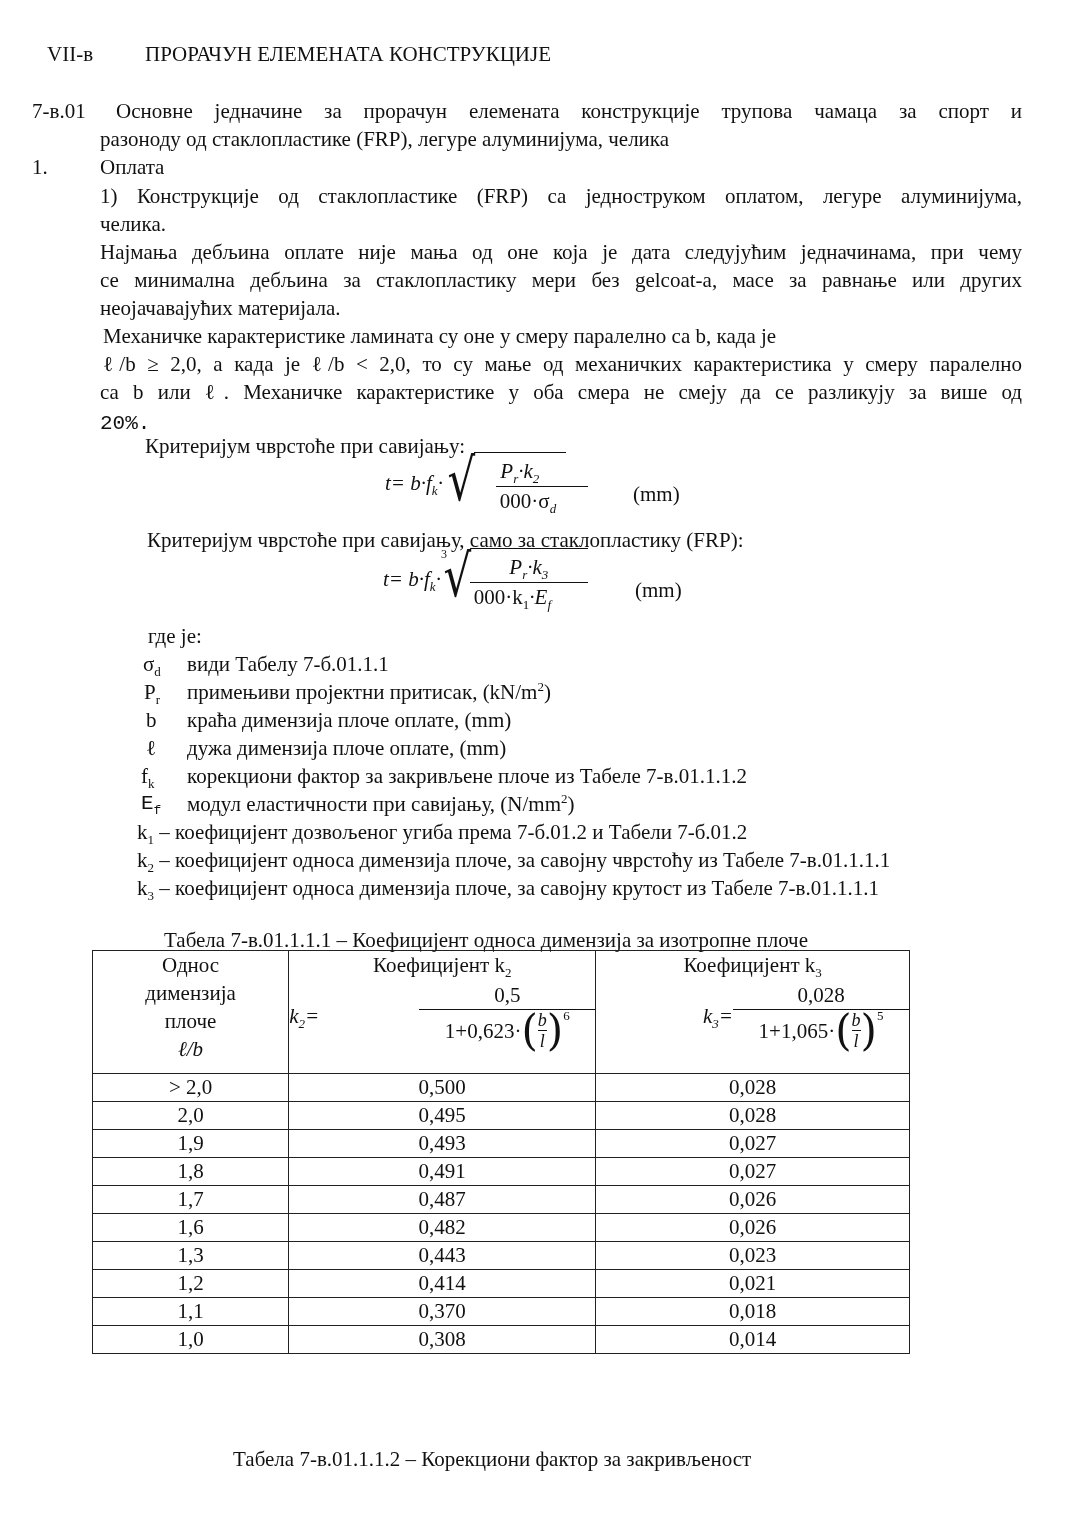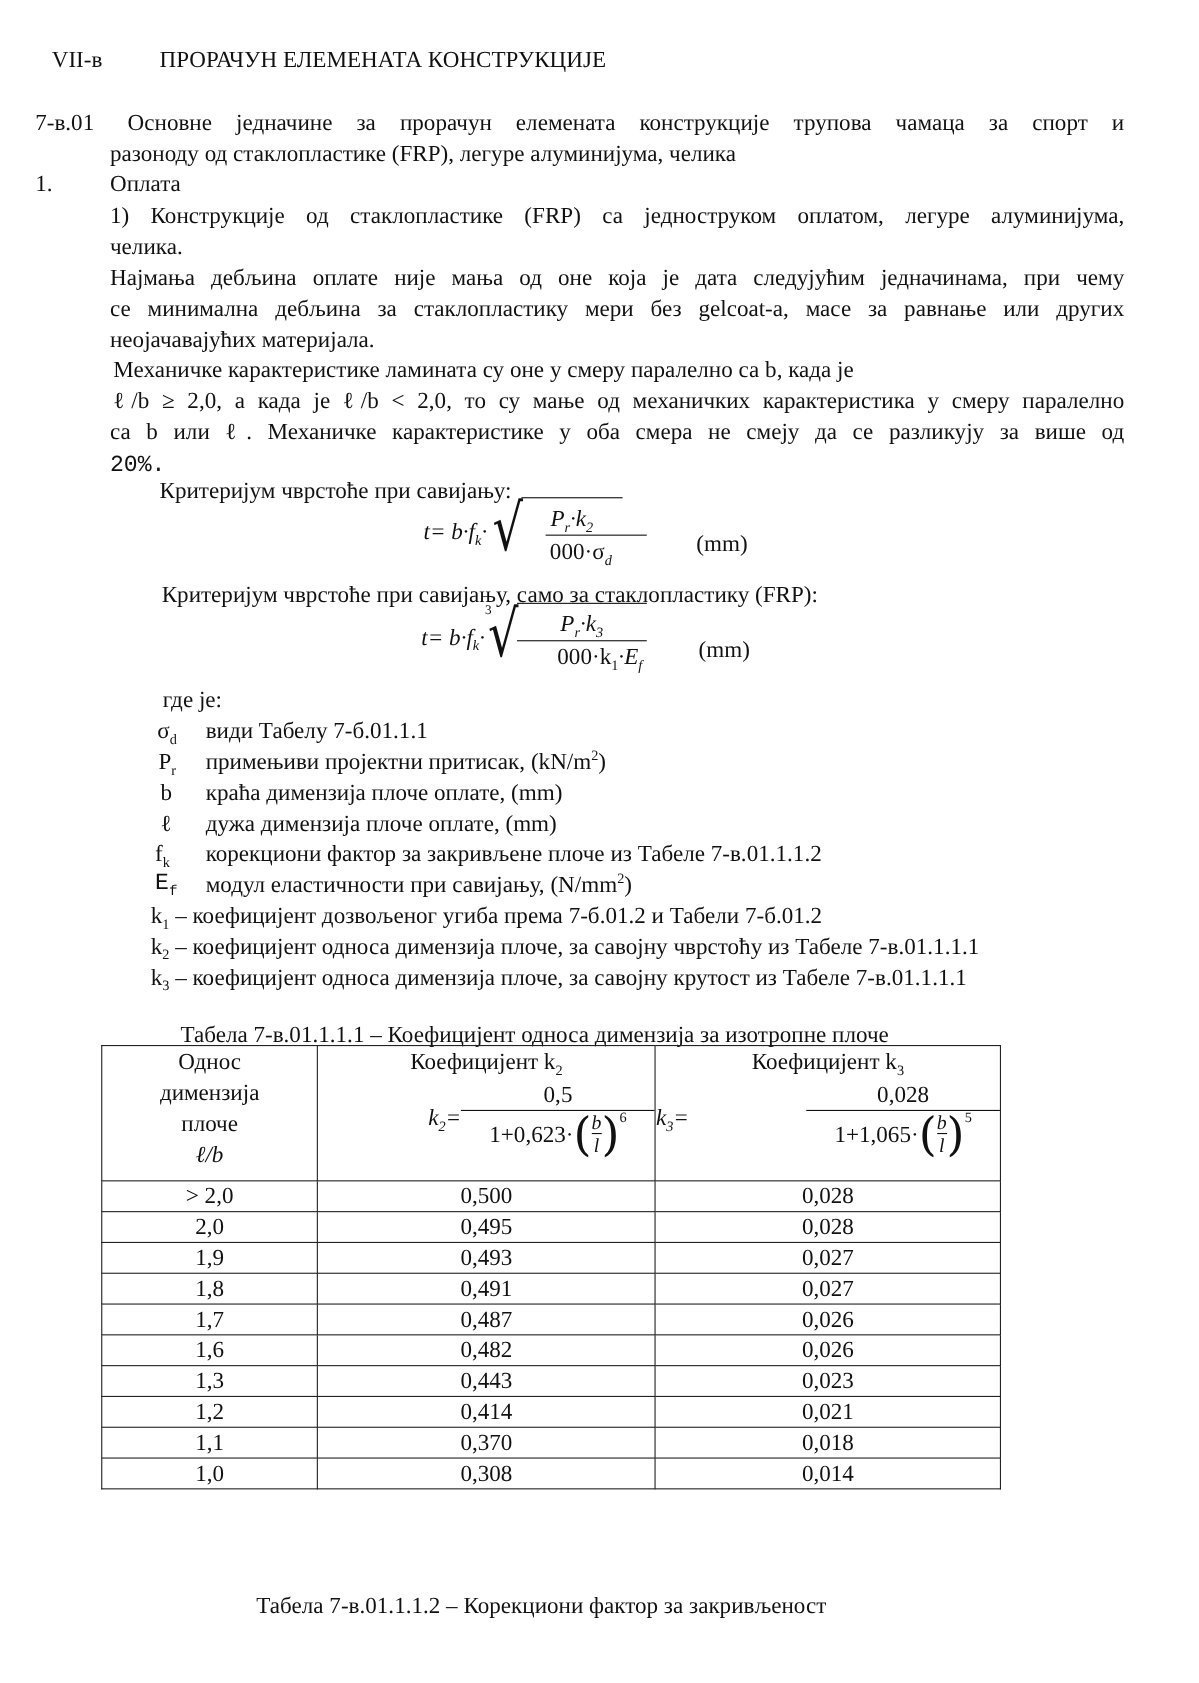--- a/index.html
+++ b/index.html
@@ -60,21 +60,21 @@
   </span>
 </div>
 <div class="abs" style="left:633px; top:480px;">(mm)</div>
 
 <div class="abs" style="left:147px; top:526px;">Критеријум чврстоће при савијању, само за стаклопластику (FRP):</div>
 <div class="abs" style="left:383px; top:548px; display:flex; align-items:center;">
   <span class="it"><span>t= b·f</span><sub>k</sub>·</span>
   <span class="sqrt">
     <sup style="font-size:12px; margin-right:-8px; margin-top:6px;">3</sup>
     <span class="rad">√</span>
-    <span class="under" style="width:118px;text-align:right;">
+    <span class="under" style="width:118px;">
       <span class="frac" style="margin-top:4px;">
         <span class="num it"><span>P</span><sub>r</sub><span>·k</span><sub>3</sub></span>
         <span class="den" style="width:110px;"><span>000·k</span><sub>1</sub><span class="it">·E</span><sub class="it">f</sub></span>
       </span>
     </span>
   </span>
 </div>
 <div class="abs" style="left:635px; top:576px;">(mm)</div>
 
 <div class="abs" style="left:148px; top:622px;">где је:</div>
@@ -111,40 +111,40 @@
   <tbody>
       <tr class="hdr">
     <td>
       <div>Однос</div>
       <div>димензија</div>
       <div>плоче</div>
       <div class="it">ℓ/b</div>
     </td>
     <td>
       <div><span>Коефицијент k</span><sub>2</sub></div>
-      <div style="display:flex; align-items:center; justify-content:flex-end; margin-top:2px;">
+      <div style="display:flex; align-items:center; justify-content:space-between; margin-top:2px;">
         <span class="it"><span>k</span><sub>2</sub>=</span>
         <span class="frac">
           <span class="num">0,5</span>
           <span class="den" style="width:168px; display:flex; align-items:center; justify-content:center;">
             <span>1+0,623·</span>
             <span class="paren">(</span>
                 <span class="frac it" style="font-size:18px; line-height:20px;">
                   <span>b</span>
                   <span class="den" style="padding:0 2px;">l</span>
                 </span>
                 <span class="paren">)</span>
                 <sup style="margin-top:-30px;">6</sup>
           </span>
         </span>
       </div>
     </td>
     <td>
       <div><span>Коефицијент k</span><sub>3</sub></div>
-      <div style="display:flex; align-items:center; justify-content:space-between; margin-top:2px;">
+      <div style="display:flex; align-items:center; justify-content:flex-end; margin-top:2px;">
         <span class="it"><span>k</span><sub>3</sub>=</span>
         <span class="frac">
           <span class="num">0,028</span>
           <span class="den" style="width:168px; display:flex; align-items:center; justify-content:center;">
             <span>1+1,065·</span>
             <span class="paren">(</span>
                 <span class="frac it" style="font-size:18px; line-height:20px;">
                   <span>b</span>
                   <span class="den" style="padding:0 2px;">l</span>
                 </span>

